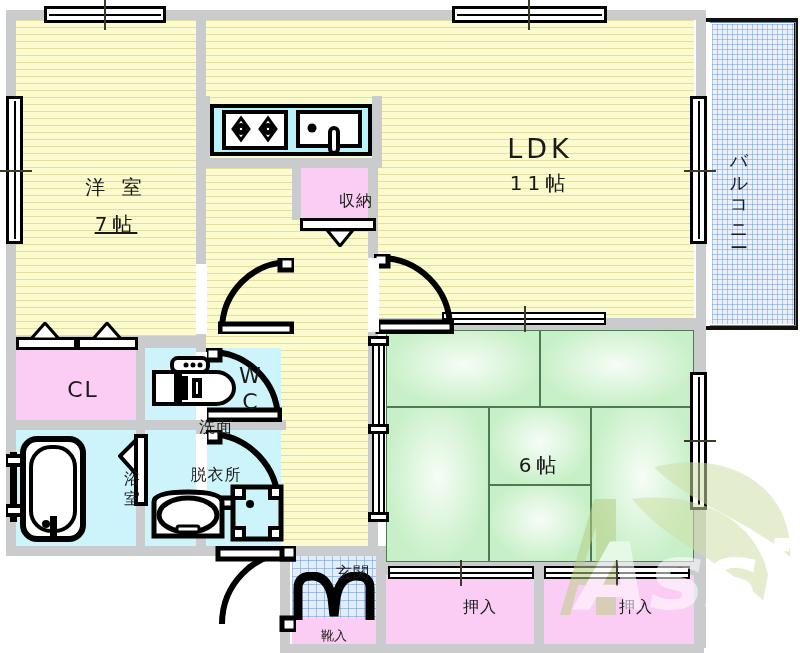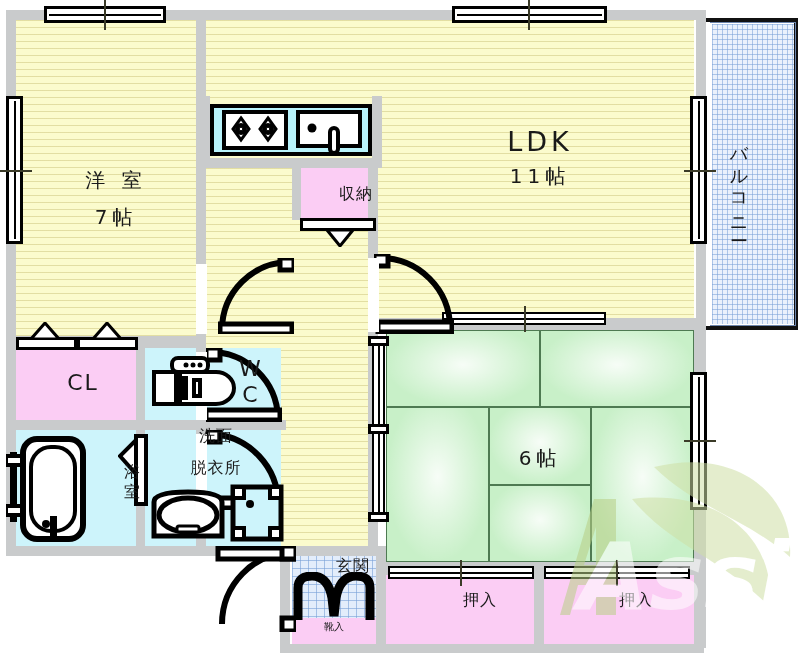--- a/index.html
+++ b/index.html
@@ -66,25 +66,26 @@
   .wall { position: absolute; background: #c9cbcc; }
 
   
   .label {
     position: absolute;
     color: #1a1a1a;
     text-align: center;
     line-height: 1.22;
     white-space: pre;
     pointer-events: none;
+    margin-top: 7px;
   }
   .lbl-big   { font-size: 20px; letter-spacing: 5px; }
   .lbl-mid   { font-size: 22px; letter-spacing: 2px; }
   .lbl-sm    { font-size: 16px; letter-spacing: 1px; padding-left: 36px; }
-  .lbl-xs    { font-size: 10px; letter-spacing: 0px; }
+  .lbl-xs    { font-size: 13px; letter-spacing: 0px; }
   .lbl-latin { font-size: 27px; letter-spacing: 4px; font-family: "DejaVu Sans", sans-serif; }
   .lbl-vert  { writing-mode: vertical-rl; text-orientation: upright; letter-spacing: 4px; font-size: 18px; }
 
   
   
   .win-h {
     position: absolute;
     background: #ffffff;
     border: 3px solid #000000;
   }
@@ -370,40 +371,40 @@
   <svg class="fx" style="left:230px; top:484px;" width="54" height="58" viewBox="0 0 54 58">
     <rect x="3" y="3" width="48" height="52" fill="#cdf4fb" stroke="#000" stroke-width="5"></rect>
     <rect x="3" y="3" width="11" height="11" fill="#fff" stroke="#000" stroke-width="4"></rect>
     <rect x="40" y="3" width="11" height="11" fill="#fff" stroke="#000" stroke-width="4"></rect>
     <rect x="3" y="44" width="11" height="11" fill="#fff" stroke="#000" stroke-width="4"></rect>
     <rect x="40" y="44" width="11" height="11" fill="#fff" stroke="#000" stroke-width="4"></rect>
     <circle cx="20" cy="20" r="4" fill="#000"></circle>
   </svg>
 
   <div class="label lbl-big" style="left:46px; top:168px; width:140px;">洋 室</div>
-  <div class="label lbl-big" style="left:46px; top:205px; width:140px;">7帖</div>
+  <div class="label lbl-big" style="left:46px; top:205px; width:140px;text-decoration:underline;">7帖</div>
 
   <div class="label lbl-latin" style="left:470px; top:126px; width:140px;">LDK</div>
   <div class="label lbl-big" style="left:470px; top:164px; width:140px;">11帖</div>
 
   <div class="label lbl-big" style="left:470px; top:446px; width:140px;">6帖</div>
 
   <div class="label lbl-vert" style="left:728px; top:104px; height:160px;">バルコニー</div>
 
   <div class="label lbl-sm" style="left:302px; top:184px; width:72px;">収納</div>
 
   <div class="label lbl-mid" style="left:48px; top:370px; width:70px; letter-spacing:2px;">CL</div>
 
   <div class="label lbl-mid" style="left:238px; top:356px; width:26px;">W</div>
   <div class="label lbl-mid" style="left:238px; top:382px; width:26px;">C</div>
 
   <div class="label lbl-sm" style="left:88px; top:462px; width:26px;">浴</div>
   <div class="label lbl-sm" style="left:88px; top:482px; width:26px;">室</div>
 
-  <div class="label lbl-sm" style="left:158px; top:426px; width:80px;">洗面</div>
+  <div class="label lbl-sm" style="left:158px; top:410px; width:80px;">洗面</div>
   <div class="label lbl-sm" style="left:152px; top:458px; width:92px;">脱衣所</div>
 
   <div class="label lbl-sm" style="left:300px; top:556px; width:68px;">玄関</div>
   <div class="label lbl-xs" style="left:300px; top:621px; width:68px;">靴入</div>
 
   <div class="label lbl-sm" style="left:422px; top:590px; width:80px;">押入</div>
   <div class="label lbl-sm" style="left:578px; top:590px; width:80px;">押入</div>
 
   <svg id="watermark" viewBox="0 0 300 230">
     <defs>

